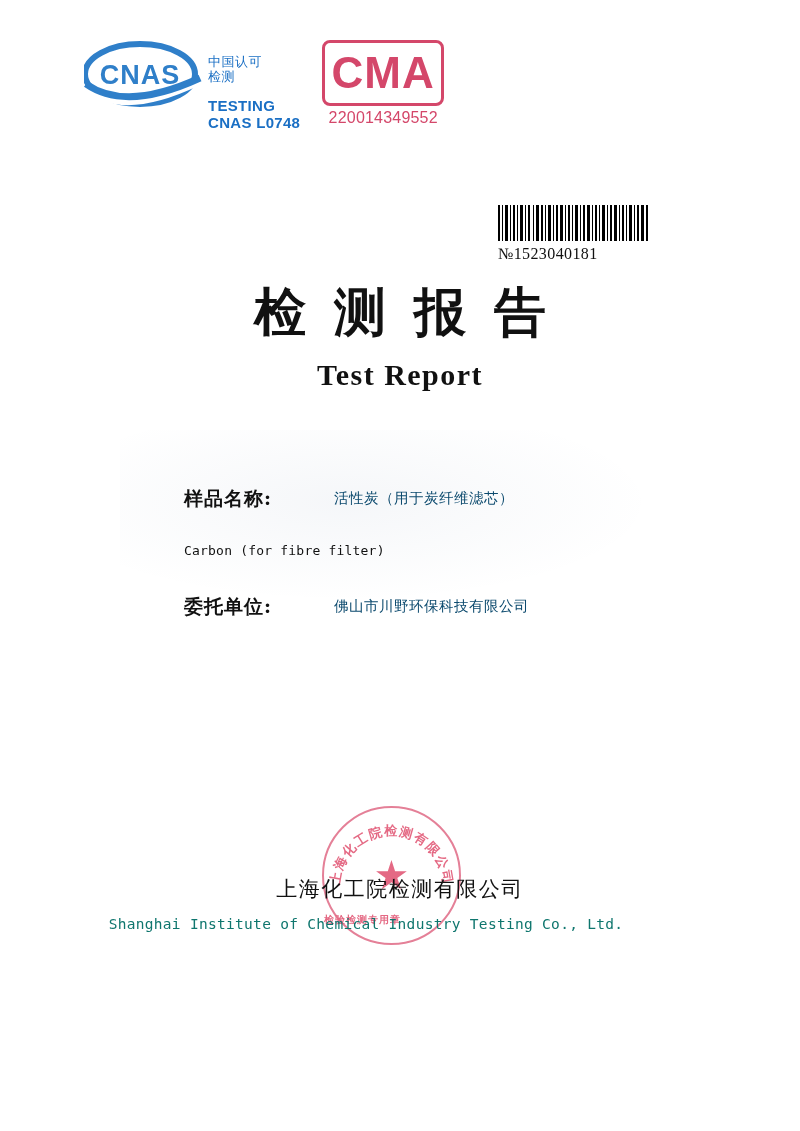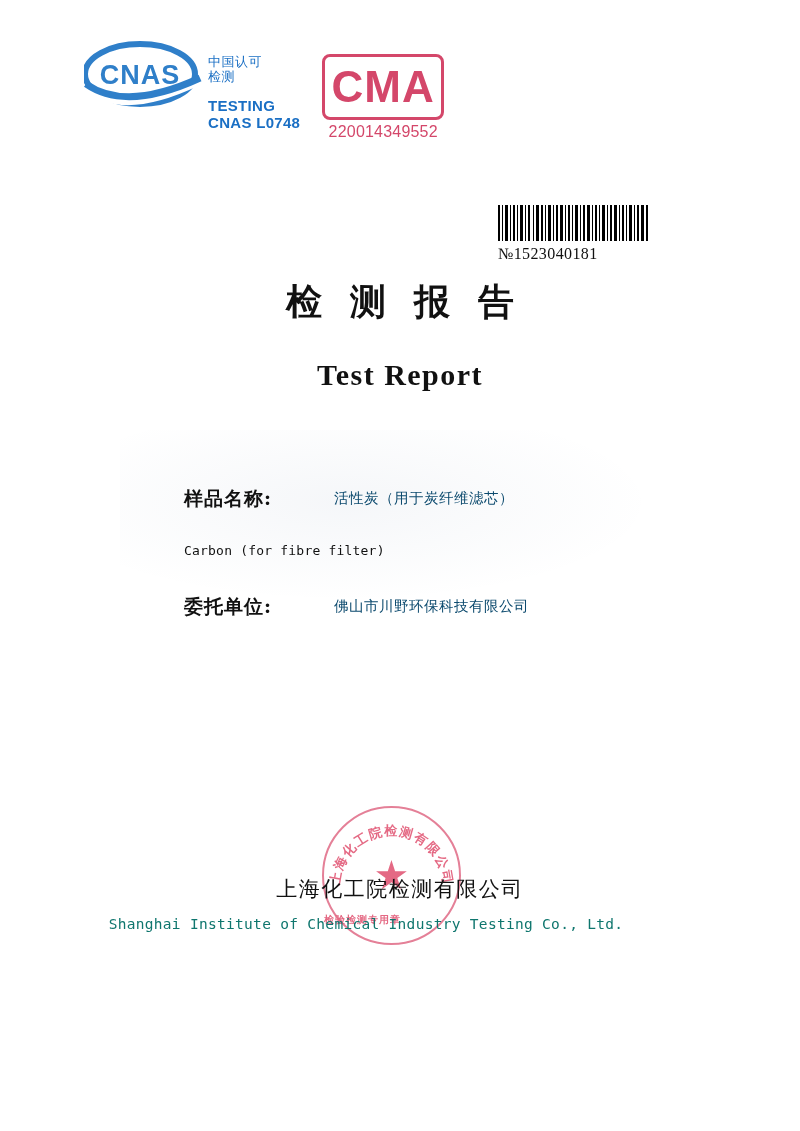--- a/index.html
+++ b/index.html
@@ -60,21 +60,21 @@
   }
   .cnas-no {
     font-size: 15px;
     font-weight: bold;
     color: #1a6fc4;
     letter-spacing: 0.3px;
   }
 
   .cma-block {
     margin-left: 22px;
-    margin-top: 16px;
+    margin-top: 2px;
     text-align: center;
   }
   .cma-logo {
     width: 122px;
     height: 66px;
     border: 3px solid #d4476a;
     border-radius: 8px;
     position: relative;
     box-sizing: border-box;
   }
@@ -117,21 +117,21 @@
 
   
   .title-cn {
     position: absolute;
     top: 278px;
     left: 0;
     width: 800px;
     text-align: center;
     font-family: "DejaVu Serif", serif;
     font-weight: bold;
-    font-size: 36px;
+    font-size: 52px;
     letter-spacing: 28px;
     text-indent: 28px;
     color: #111;
   }
   .title-en {
     position: absolute;
     top: 358px;
     left: 0;
     width: 800px;
     text-align: center;

